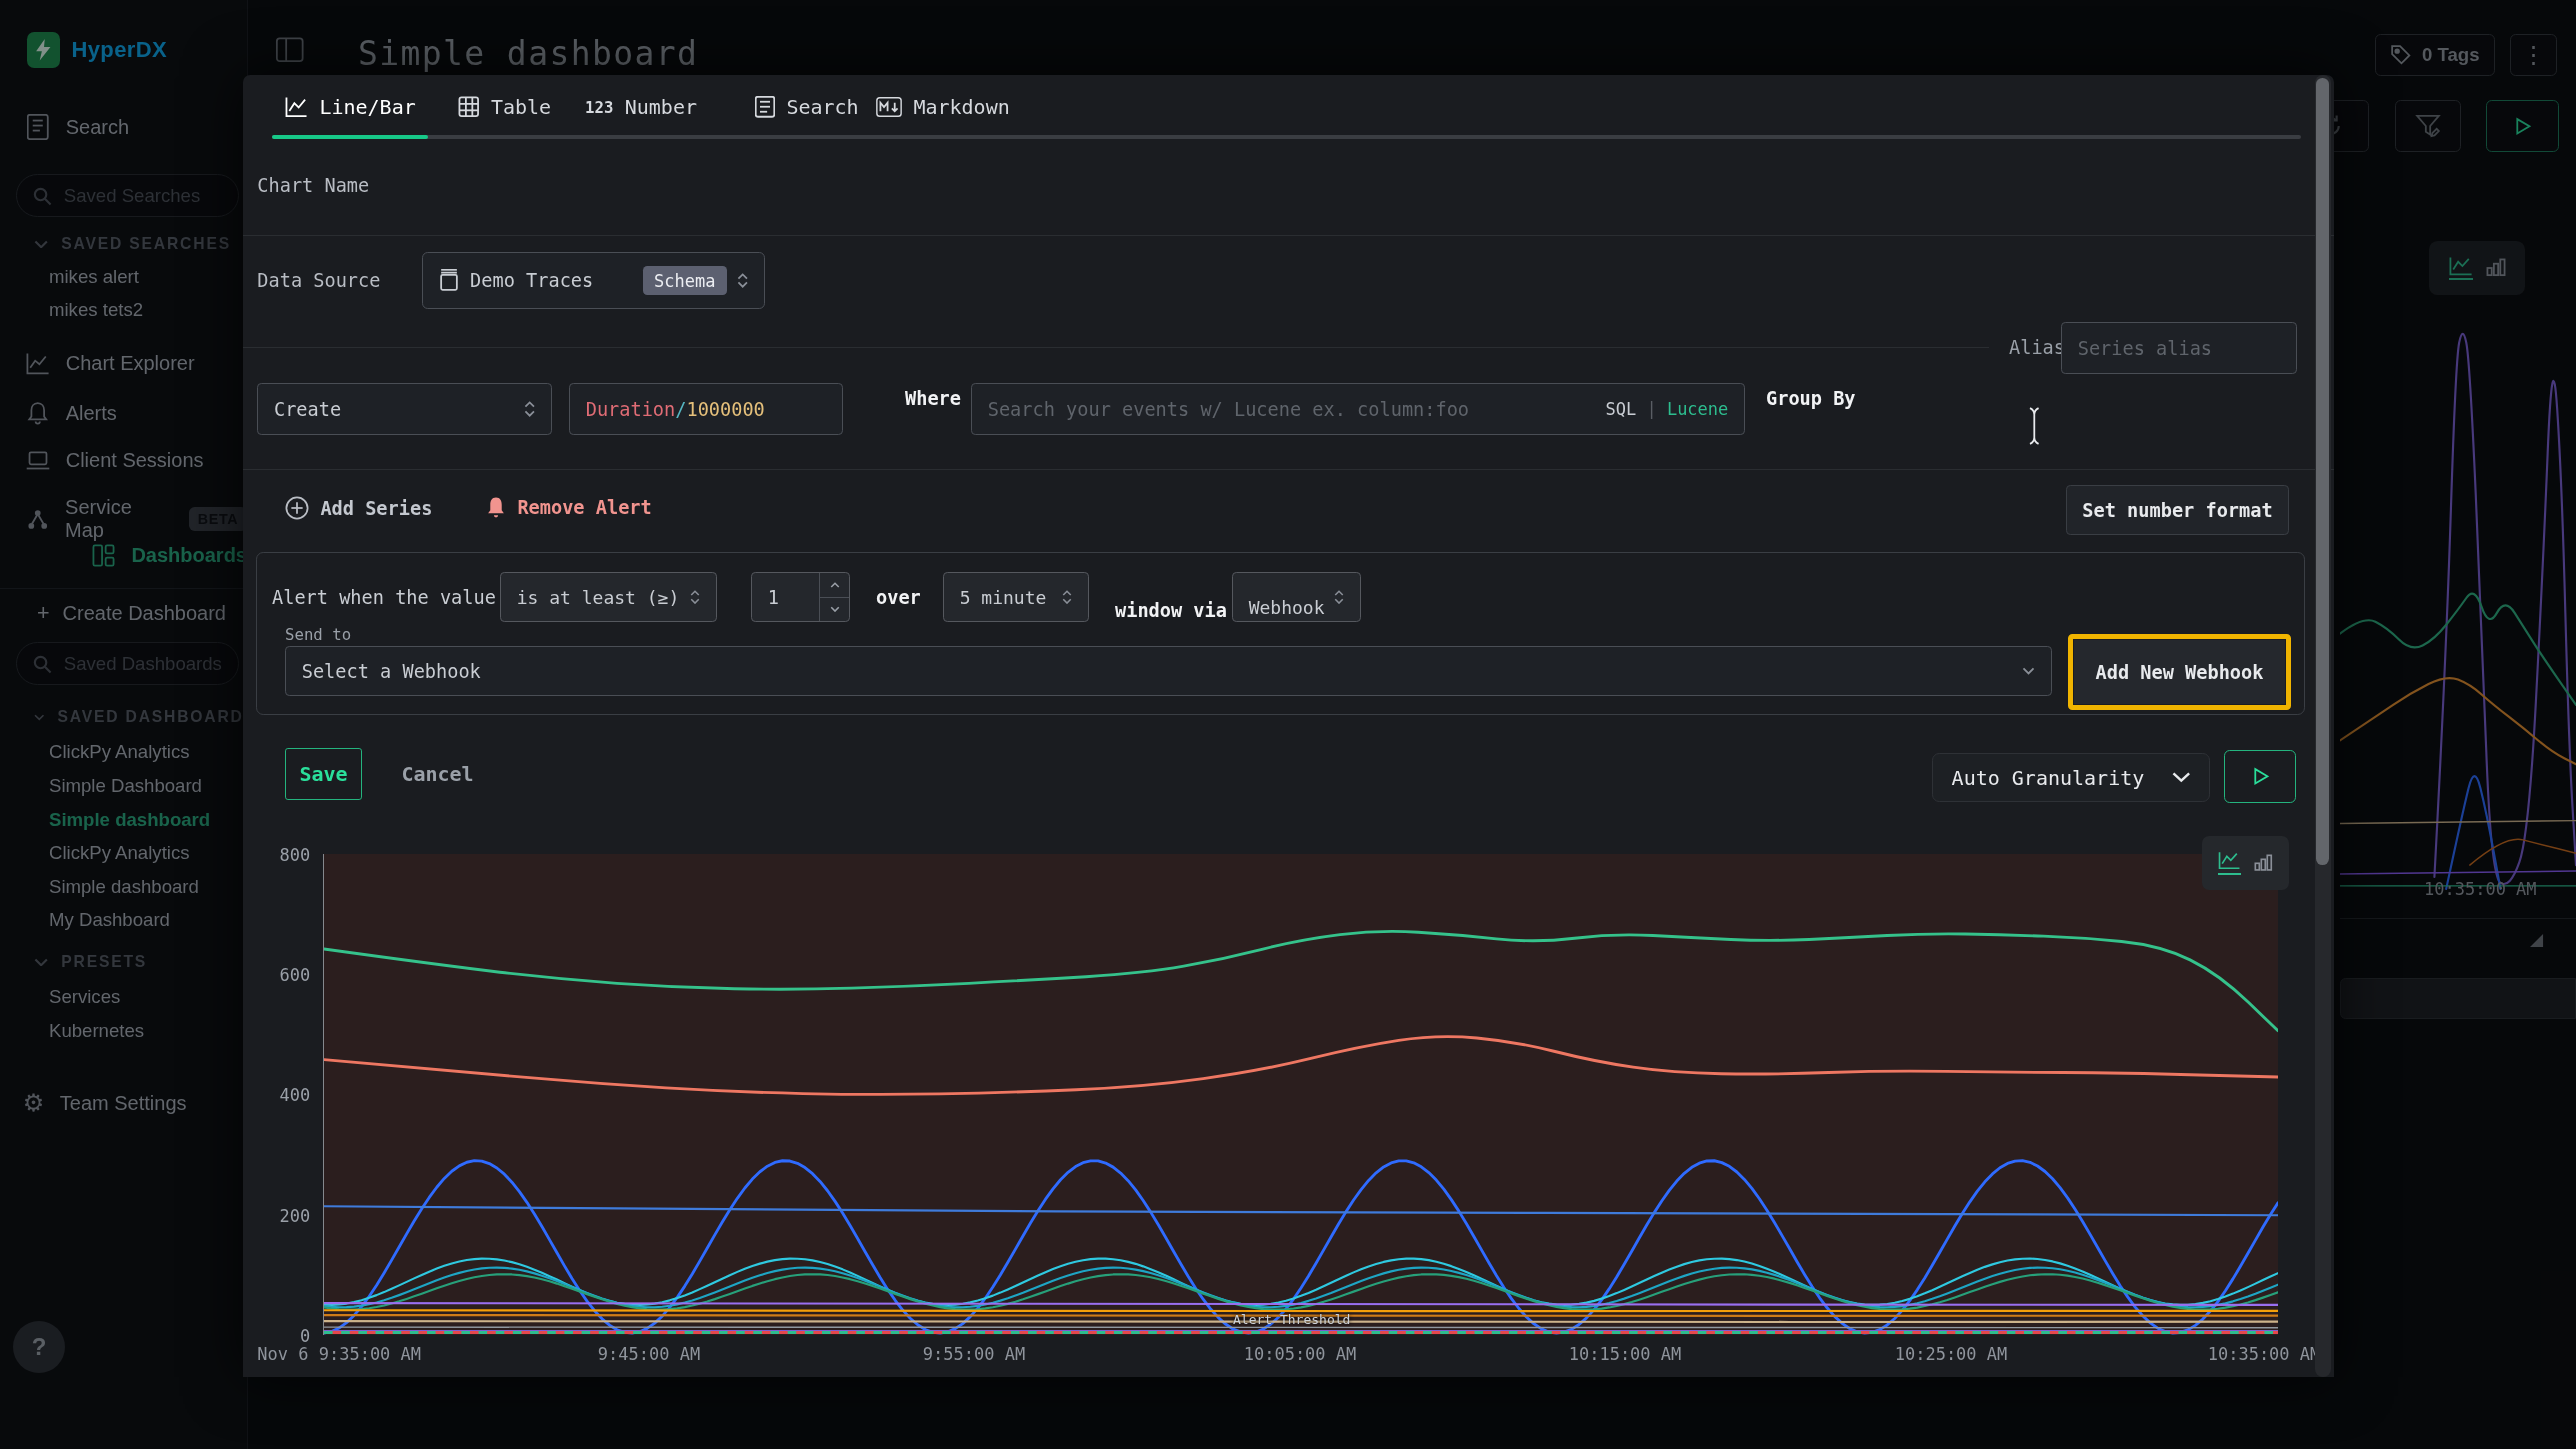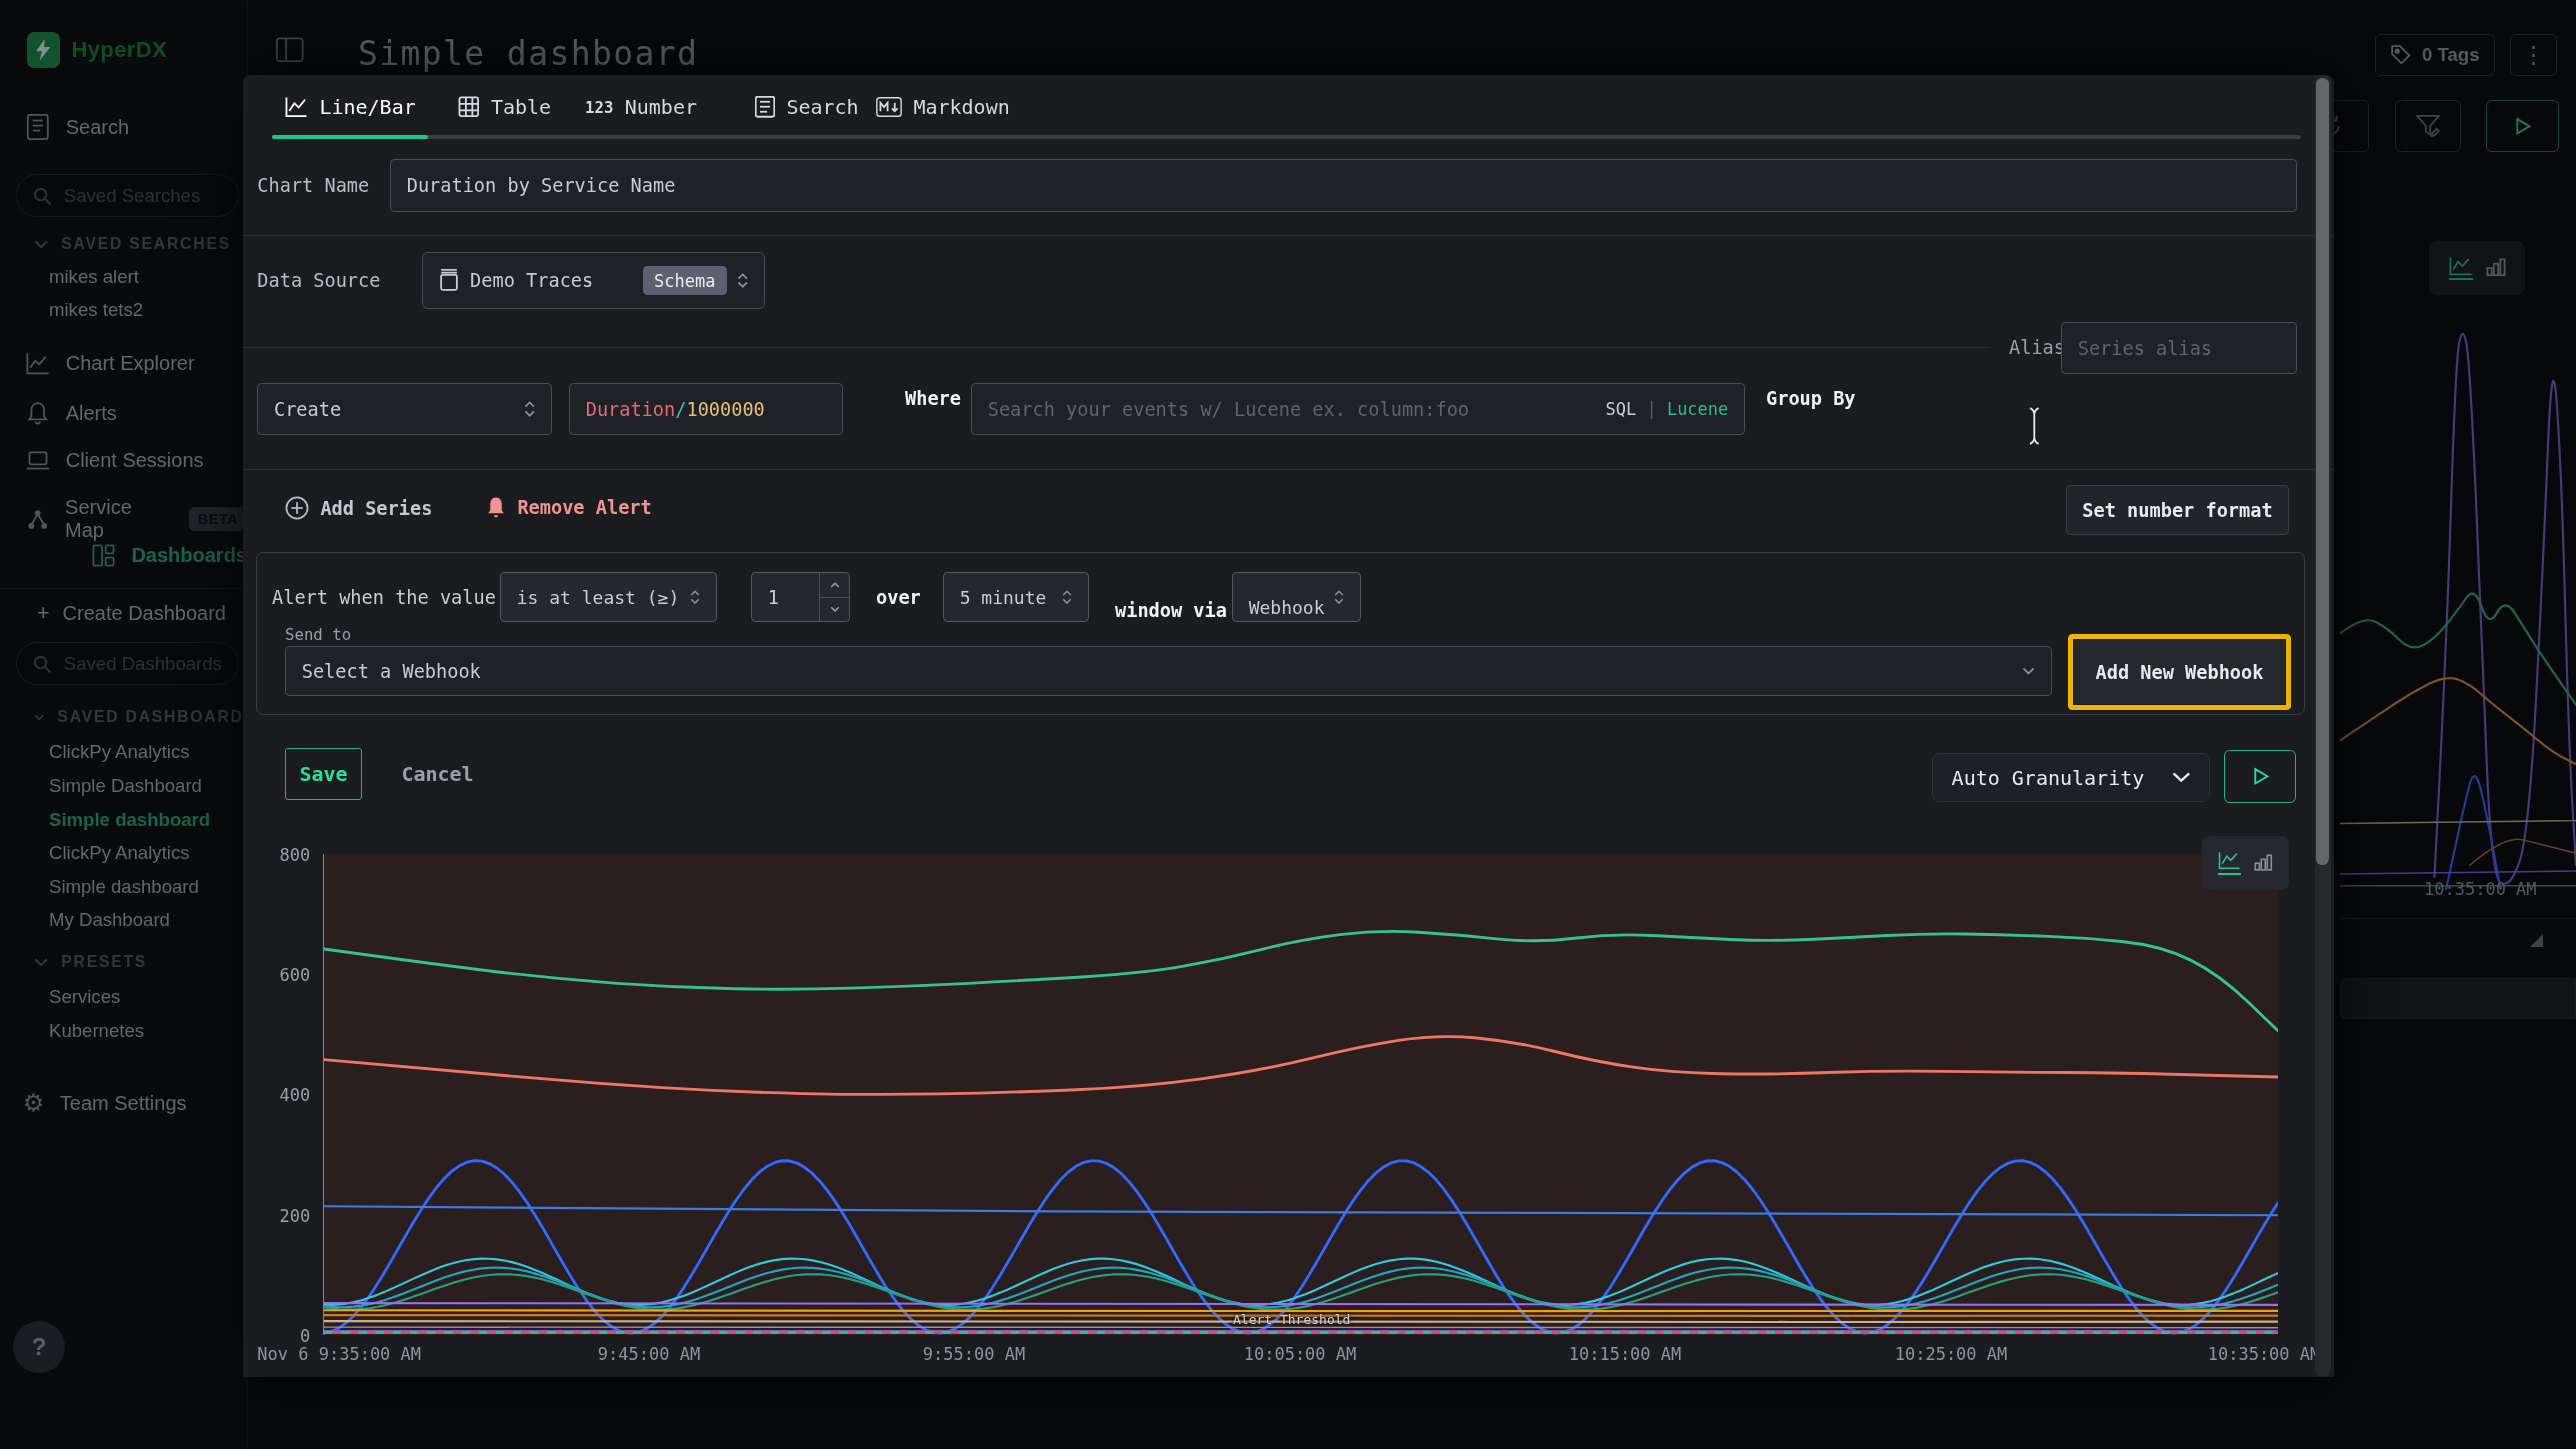--- a/index.html
+++ b/index.html
@@ -5,21 +5,21 @@
   html,body{margin:0;padding:0;background:#050608;}
   .screen{position:relative;width:2576px;height:1450px;background:#0a0b0d;overflow:hidden;
           font-family:"Liberation Sans","DejaVu Sans",sans-serif;}
   .mono{font-family:"DejaVu Sans Mono","Liberation Mono",monospace;}
   svg{display:block;}
 
   
   .sidebar{position:absolute;left:0;top:0;width:247px;height:1450px;background:#0d0e11;border-right:1.4px solid #1b1d21;z-index:1;}
   .logo-row{position:absolute;left:27px;top:32px;display:flex;align-items:center;gap:11.4px;}
   .logo-badge{width:33px;height:36px;background:#1e8a4c;border-radius:7.2px;display:flex;align-items:center;justify-content:center;}
-  .brand{color:#15803d;font-weight:bold;font-size:22px;letter-spacing:0.4px;}
+  .brand{color:#0ea5e9;font-weight:bold;font-size:22px;letter-spacing:0.4px;}
   .navitem{position:absolute;left:0;width:247px;display:flex;align-items:center;gap:15.7px;padding-left:26px;box-sizing:border-box;color:#a7adb5;font-size:20px;}
   .navitem .ic{width:24px;display:flex;justify-content:center;}
   .pillsearch{position:absolute;left:15.7px;width:223px;height:43px;border:1.4px solid #26292e;border-radius:21.5px;background:#0b0c0e;display:flex;align-items:center;gap:11.4px;padding-left:15.7px;box-sizing:border-box;color:#4c5058;font-size:18.6px;}
   .secthead{position:absolute;left:34px;display:flex;align-items:center;gap:13px;color:#575c64;font-size:15.7px;font-weight:bold;letter-spacing:1.8px;}
   .subitem{position:absolute;left:49px;color:#a7adb5;font-size:18.6px;}
   .subitem.active{color:#2aa87c;font-weight:bold;}
   .beta{background:#383c43;color:#101216;font-size:14.3px;font-weight:bold;border-radius:5.7px;padding:3.6px 8.6px;letter-spacing:0.7px;}
   .sidebar-divider{position:absolute;left:0;top:588px;width:247px;height:1.4px;background:#1e2126;}
   .dash-active{color:#2aa87c !important;font-weight:bold;justify-content:flex-end;}
   .help-circle{position:absolute;left:13px;top:1321px;width:52px;height:52px;border-radius:50%;background:#2c2f34;color:#9aa0a8;font-size:24px;font-weight:bold;display:flex;align-items:center;justify-content:center;}
@@ -337,23 +337,20 @@
           <rect x="1" y="1" width="34" height="26" rx="4"></rect>
           <path d="M6 20 L6 8 L11 14 L16 8 L16 20" stroke-width="2.5"></path>
           <path d="M26 8 L26 20 M22 16 L26 20 L30 16" stroke-width="2.5"></path>
         </svg>
       <span>Markdown</span>
     </div>
     <div class="tabline"></div>
     <div class="tabline-active"></div>
 
     <div class="flabel" style="left:14.3px;top:100px;">Chart Name</div>
-    <div class="fld" style="left:147px;top:84px;width:1907px;height:53px;">
-      <span>Duration by Service Name</span>
-    </div>
     <div class="divider" style="left:0;top:160px;width:2091px;"></div>
 
     <div class="flabel" style="left:14.3px;top:195px;">Data Source</div>
     <div class="fld" style="left:179px;top:177px;width:343px;height:57px;border-radius:5.7px;">
       <svg width="20" height="23" viewBox="0 0 28 32" fill="none" stroke="#c9cdd3" stroke-width="2.5" style="margin-right:11.4px;">
           <rect x="3" y="8" width="22" height="21" rx="2"></rect>
           <line x1="3" y1="5" x2="25" y2="5"></line>
           <line x1="3" y1="1" x2="25" y2="1"></line>
         </svg>
       <span>Demo Traces</span>

